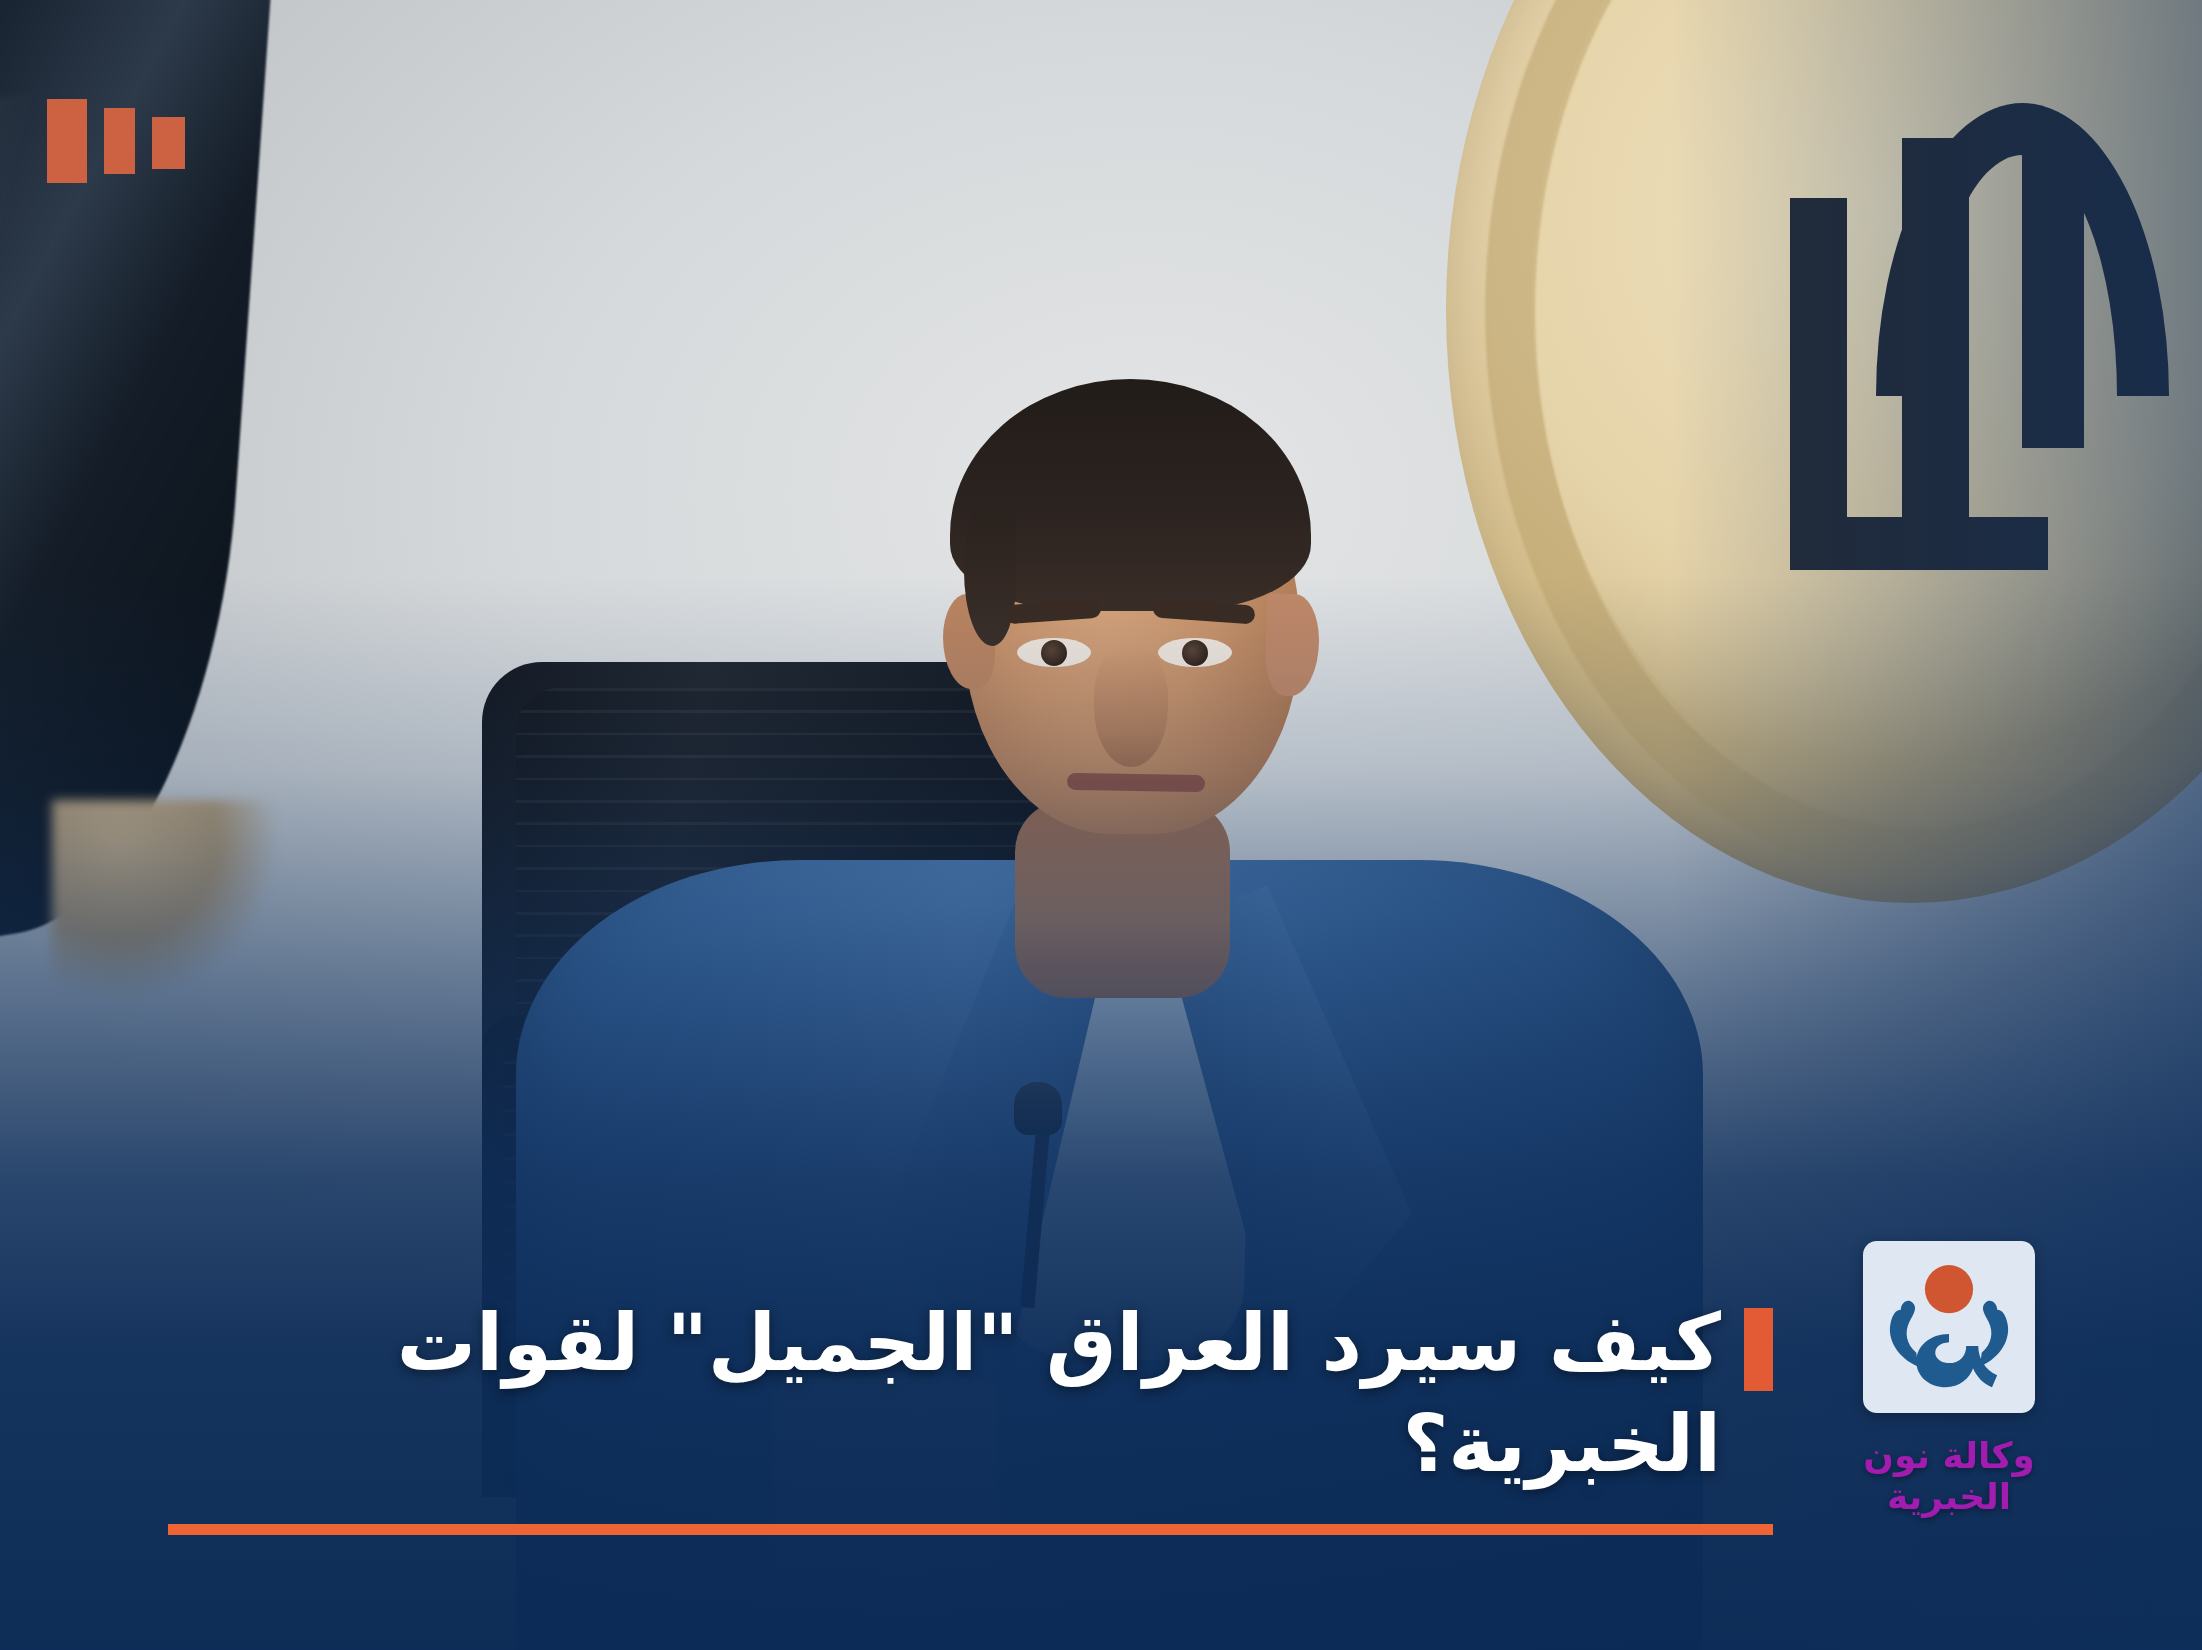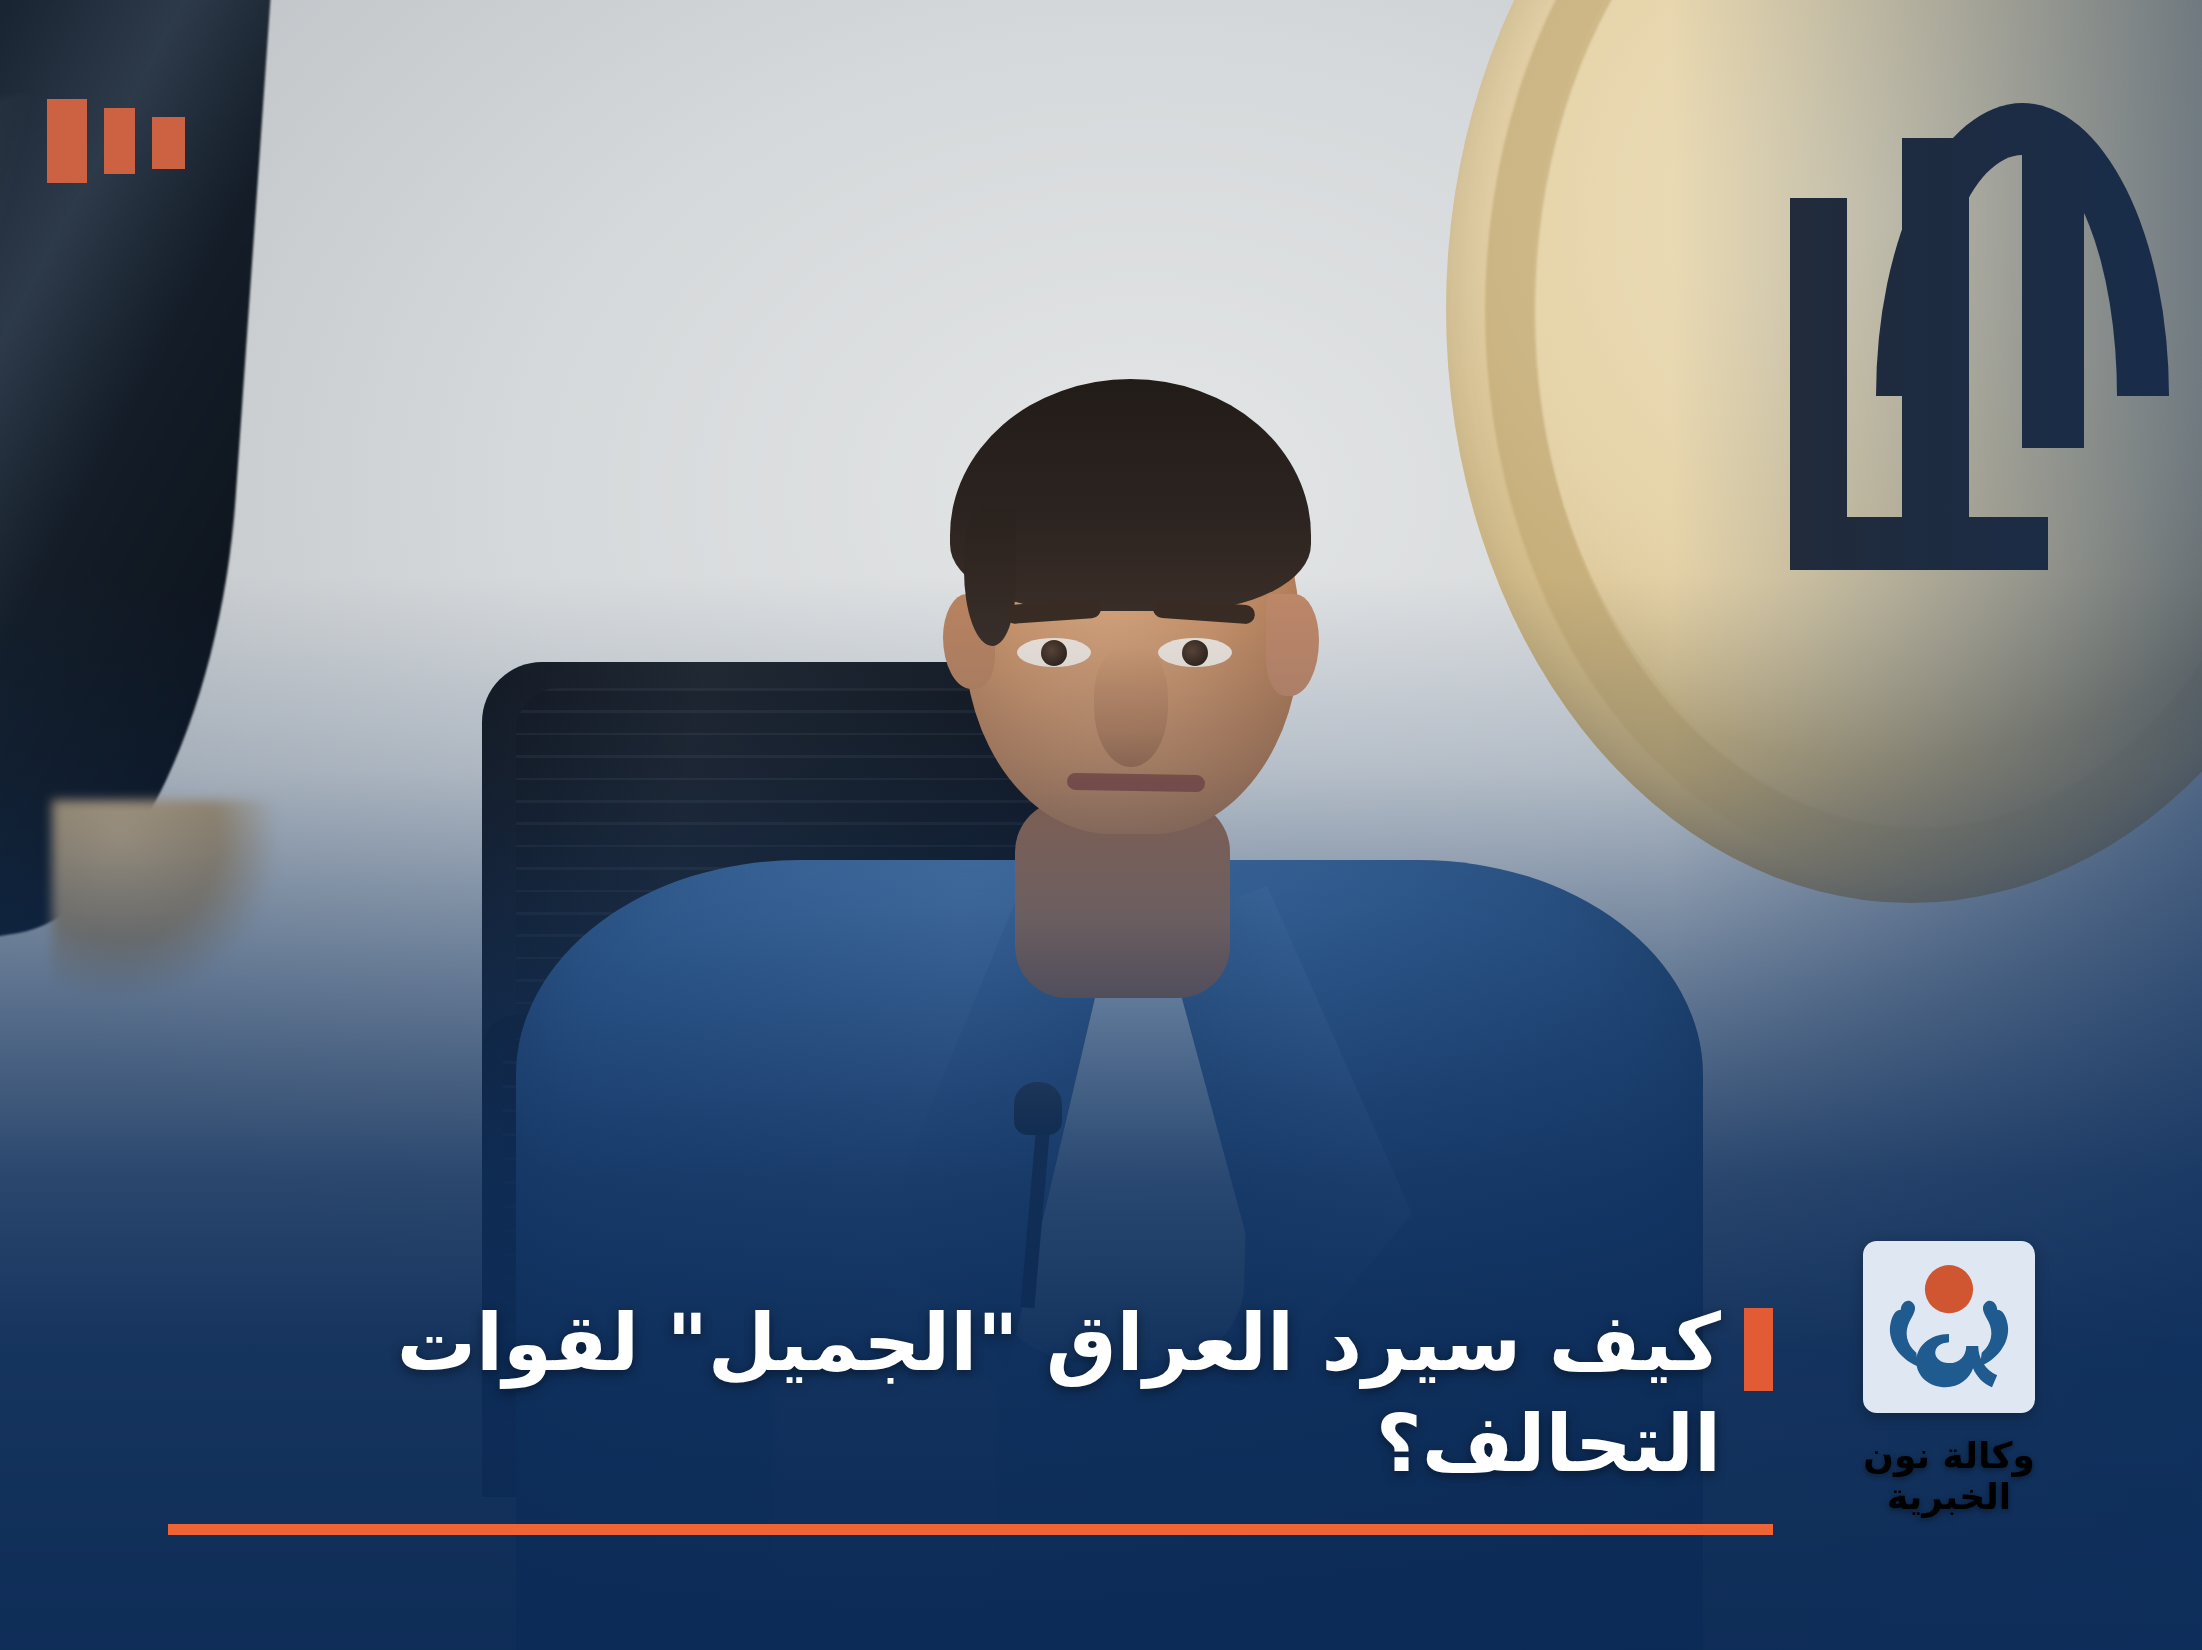--- a/index.html
+++ b/index.html
@@ -433,21 +433,21 @@
     margin: 0 auto;
     background: #dfe8f2;
     border-radius: 13.8px;
     position: relative;
     box-shadow: 0 3.4px 13.8px rgba(0,0,0,0.25);
   }
   .logo-tile svg { display: block; }
 
   .brand-name {
     margin-top: 22.4px;
-    color: #000000;
+    color: #a21caf;
     font-size: 36px;
     font-weight: bold;
     direction: rtl;
     letter-spacing: 0px;
     text-shadow: 0 1.7px 6.9px rgba(0,0,0,0.4);
     font-family: "DejaVu Sans", "Liberation Sans", sans-serif;
   }
 </style>
 </head>
 <body>
@@ -503,21 +503,21 @@
     <span class="bb1"></span>
     <span class="bb2"></span>
     <span class="bb3"></span>
   </div>
 
   <div class="overlay"></div>
   <div class="overlay-right"></div>
 
   <div class="headline-wrap">
     <div class="accent-bar"></div>
-    <h1 class="headline"><span>كيف سيرد العراق "الجميل" لقوات</span><br><span>التحالف؟</span></h1>
+    <h1 class="headline"><span>كيف سيرد العراق "الجميل" لقوات</span><br><span>الخبرية؟</span></h1>
   </div>
 
   <div class="underline"></div>
 
   <div class="brand-block">
 
 
     <div class="logo-tile">
       <svg width="172" height="172" viewBox="0 0 200 200">
         <circle cx="100" cy="56" r="28" fill="#cf5630"></circle>

